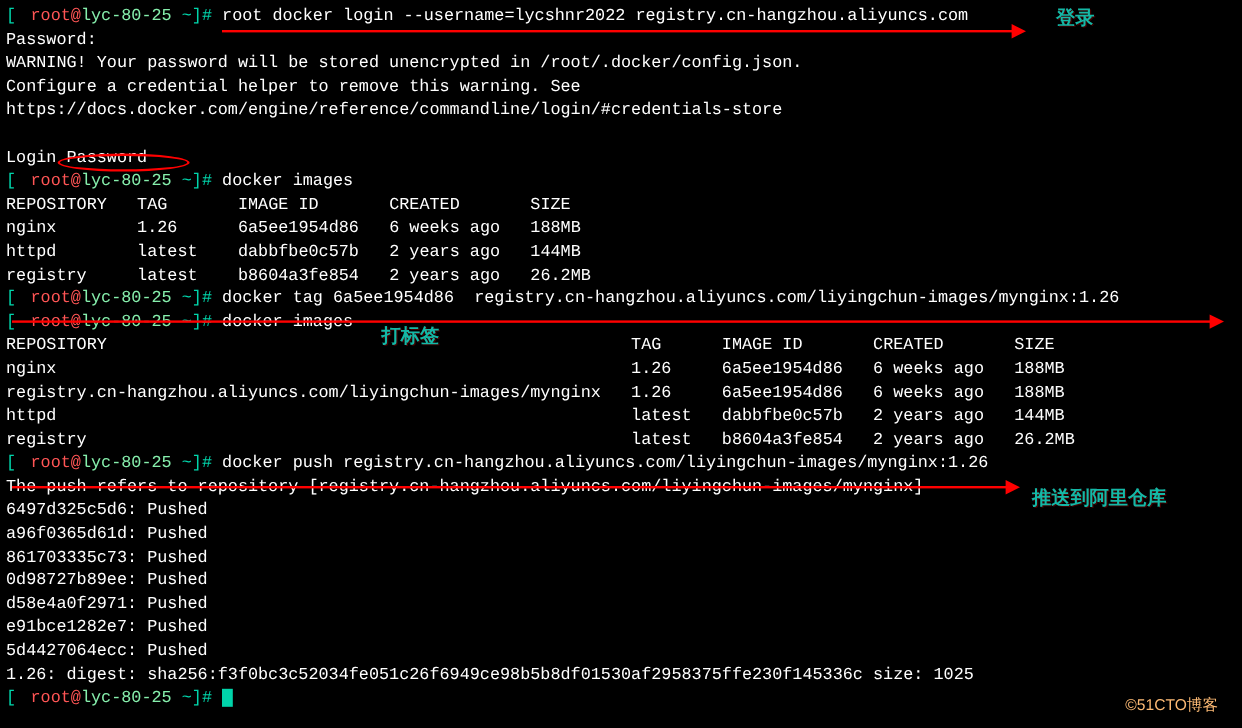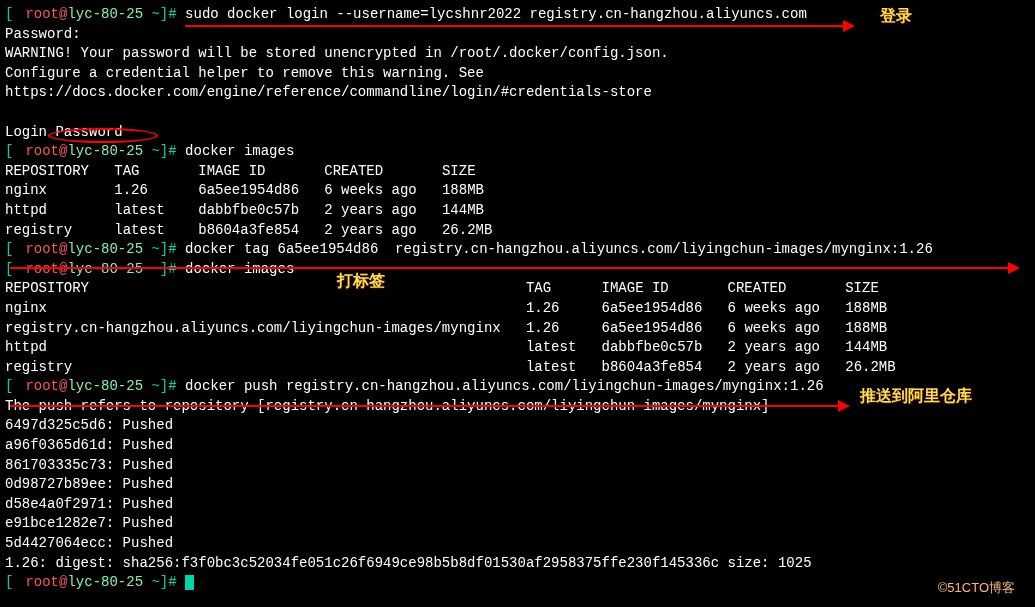--- a/index.html
+++ b/index.html
@@ -39,21 +39,21 @@
       content: '';
       position: absolute;
       right: -10px;
       top: -5px;
       border-left: 12px solid #ff0000;
       border-top: 6px solid transparent;
       border-bottom: 6px solid transparent;
     }
     .annotation {
       position: absolute;
-      color: #fde047;
+      color: #14b8a6;
       font-family: 'Microsoft YaHei', sans-serif;
       font-weight: bold;
       font-size: 16px;
       text-shadow: 1px 1px 0 #440000;
     }
     .circle {
       position: absolute;
       border: 2px solid #ff0000;
       border-radius: 50%;
     }
@@ -69,21 +69,21 @@
       background: #00d4aa;
       display: inline-block;
       width: 9px;
       height: 15px;
       vertical-align: middle;
     }
   </style>
 </head>
 <body>
 
-<div class="line"><span class="prompt-bracket">[</span><span class="prompt-user">root</span><span class="prompt-at">@</span><span class="prompt-host">lyc-80-25</span> <span class="prompt-path">~</span><span class="prompt-bracket">]</span><span class="prompt-hash">#</span> <span class="cmd">sudo docker login --username=lycshnr2022 registry.cn-hangzhou.aliyuncs.com</span></div>
+<div class="line"><span class="prompt-bracket">[</span><span class="prompt-user">root</span><span class="prompt-at">@</span><span class="prompt-host">lyc-80-25</span> <span class="prompt-path">~</span><span class="prompt-bracket">]</span><span class="prompt-hash">#</span> <span class="cmd">root docker login --username=lycshnr2022 registry.cn-hangzhou.aliyuncs.com</span></div>
 <div class="line output">Password:</div>
 <div class="line output">WARNING! Your password will be stored unencrypted in /root/.docker/config.json.</div>
 <div class="line output">Configure a credential helper to remove this warning. See</div>
 <div class="line output">https://docs.docker.com/engine/reference/commandline/login/#credentials-store</div>
 <div class="line">&nbsp;</div>
 <div class="line output">Login Password</div>
 <div class="line"><span class="prompt-bracket">[</span><span class="prompt-user">root</span><span class="prompt-at">@</span><span class="prompt-host">lyc-80-25</span> <span class="prompt-path">~</span><span class="prompt-bracket">]</span><span class="prompt-hash">#</span> <span class="cmd">docker images</span></div>
 <div class="line output"><span>REPOSITORY</span>   <span>TAG</span>       <span>IMAGE ID</span>       <span>CREATED</span>       <span>SIZE</span></div>
 <div class="line output"><span>nginx</span>        <span>1.26</span>      <span>6a5ee1954d86</span>   <span>6 weeks ago</span>   <span>188MB</span></div>
 <div class="line output"><span>httpd</span>        <span>latest</span>    <span>dabbfbe0c57b</span>   <span>2 years ago</span>   <span>144MB</span></div>
@@ -106,18 +106,18 @@
 <div class="line output">5d4427064ecc: Pushed</div>
 <div class="line output">1.26: digest: sha256:f3f0bc3c52034fe051c26f6949ce98b5b8df01530af2958375ffe230f145336c size: 1025</div>
 <div class="line"><span class="prompt-bracket">[</span><span class="prompt-user">root</span><span class="prompt-at">@</span><span class="prompt-host">lyc-80-25</span> <span class="prompt-path">~</span><span class="prompt-bracket">]</span><span class="prompt-hash">#</span> <span class="cursor"></span></div>
 
 <div class="arrow" style="left:185px; top:25px; width:660px;"></div>
 <div class="annotation" style="left:880px; top:5px;">登录</div>
 
 <div class="circle" style="left:48px; top:128px; width:110px; height:15px;"></div>
 
 <div class="arrow" style="left:10px; top:267px; width:1000px;"></div>
-<div class="annotation" style="left:337px; top:270px;">打标签</div>
+<div class="annotation" style="left:318px; top:270px;">打标签</div>
 
 <div class="arrow" style="left:10px; top:405px; width:830px;"></div>
-<div class="annotation" style="left:860px; top:385px;">推送到阿里仓库</div>
+<div class="annotation" style="left:860px; top:405px;">推送到阿里仓库</div>
 
 <div class="watermark">©51CTO博客</div>
 
 </body></html>

